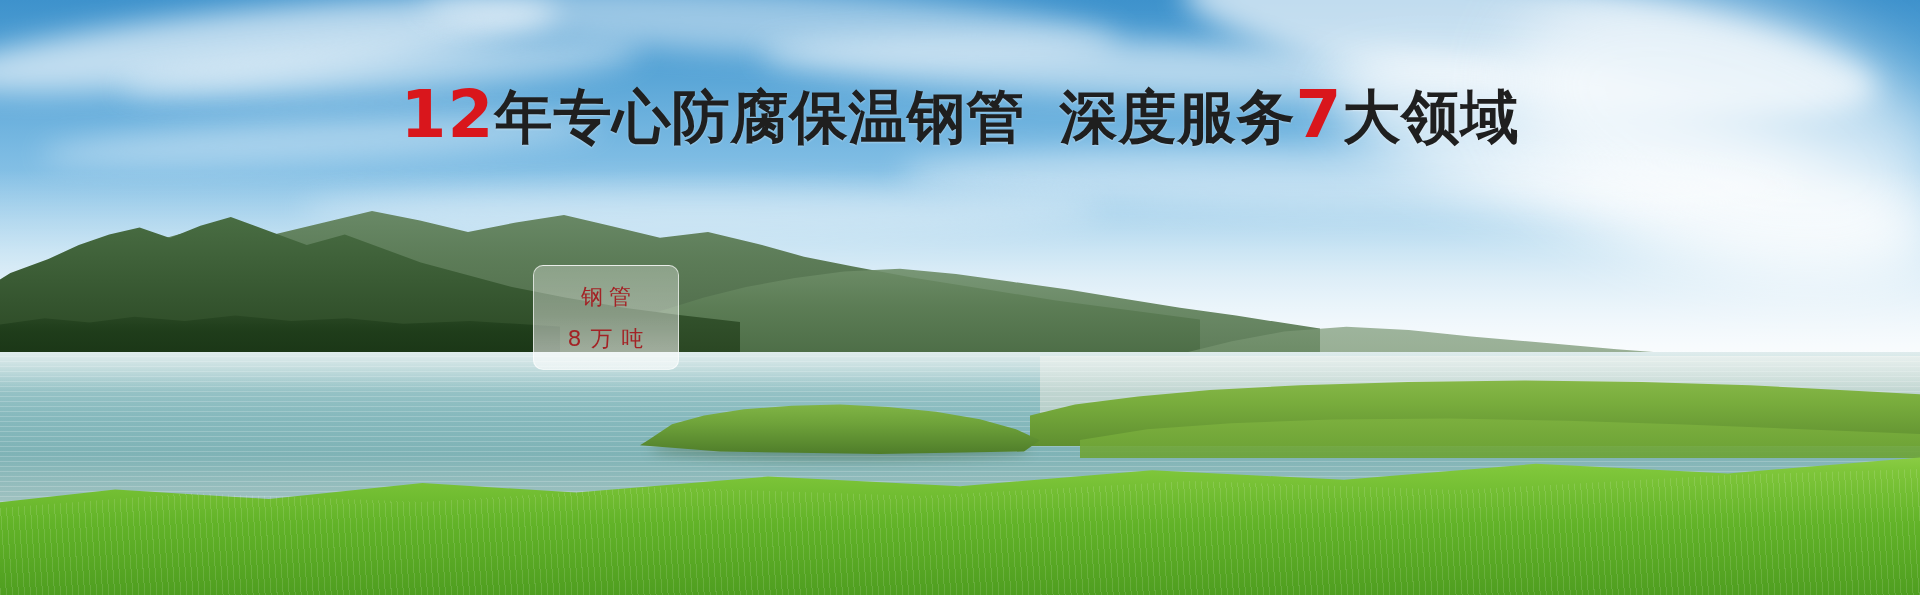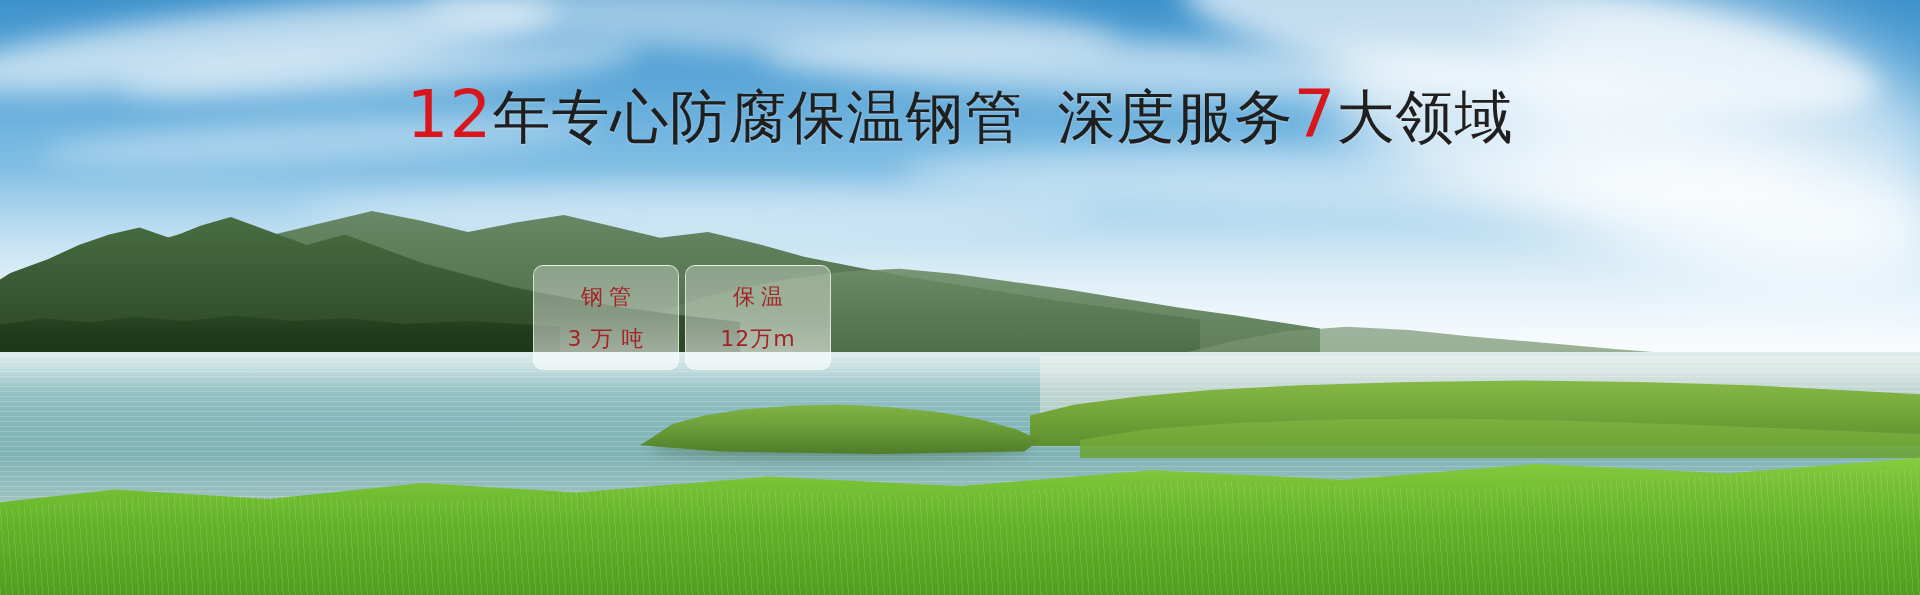--- a/index.html
+++ b/index.html
@@ -116,21 +116,21 @@
     background:linear-gradient(180deg,#8ccb44,#5aa823);
     clip-path: polygon(0% 60%, 15% 48%, 32% 54%, 50% 44%, 70% 50%, 88% 42%, 100% 46%, 100% 100%, 0% 100%);
   }
 
   
   .content { position:absolute; inset:0; }
 
   .headline {
     position:absolute; left:0; right:0; top:82px;
     text-align:center;
-    font-size:58px; font-weight:normal; line-height:1;
+    font-size:58px; font-weight:bold; line-height:1;
     letter-spacing:1px;
     white-space:nowrap;
     font-family:"DejaVu Sans","Liberation Sans",sans-serif;
   }
   .headline .dark { color:#1f1f1f; text-shadow:0 1px 2px rgba(255,255,255,.35); }
   .headline .red  { color:#d9161c; font-size:66px; }
   .headline .gap  { display:inline-block; width:34px; }
 
   .subtitle-pill {
     position:absolute; left:50%; top:168px; transform:translateX(-50%);
@@ -201,24 +201,20 @@
 
     <div class="headline">
       <span class="red">12</span><span class="dark">年专心防腐保温钢管</span><span class="gap"></span><span class="dark">深度服务</span><span class="red">7</span><span class="dark">大领域</span>
     </div>
 
 
     <div class="cards">
 
       <div class="card">
         <div class="card-title">钢管</div>
-        <div class="card-value"><span>3 万 吨</span></div>
+        <div class="card-value"><span>8 万 吨</span></div>
       </div>
 
 
-      <div class="card">
-        <div class="card-title">保温</div>
-        <div class="card-value"><span>12万m</span></div>
-      </div>
 
     </div>
   </div>
 </div>
 
 </body></html>

